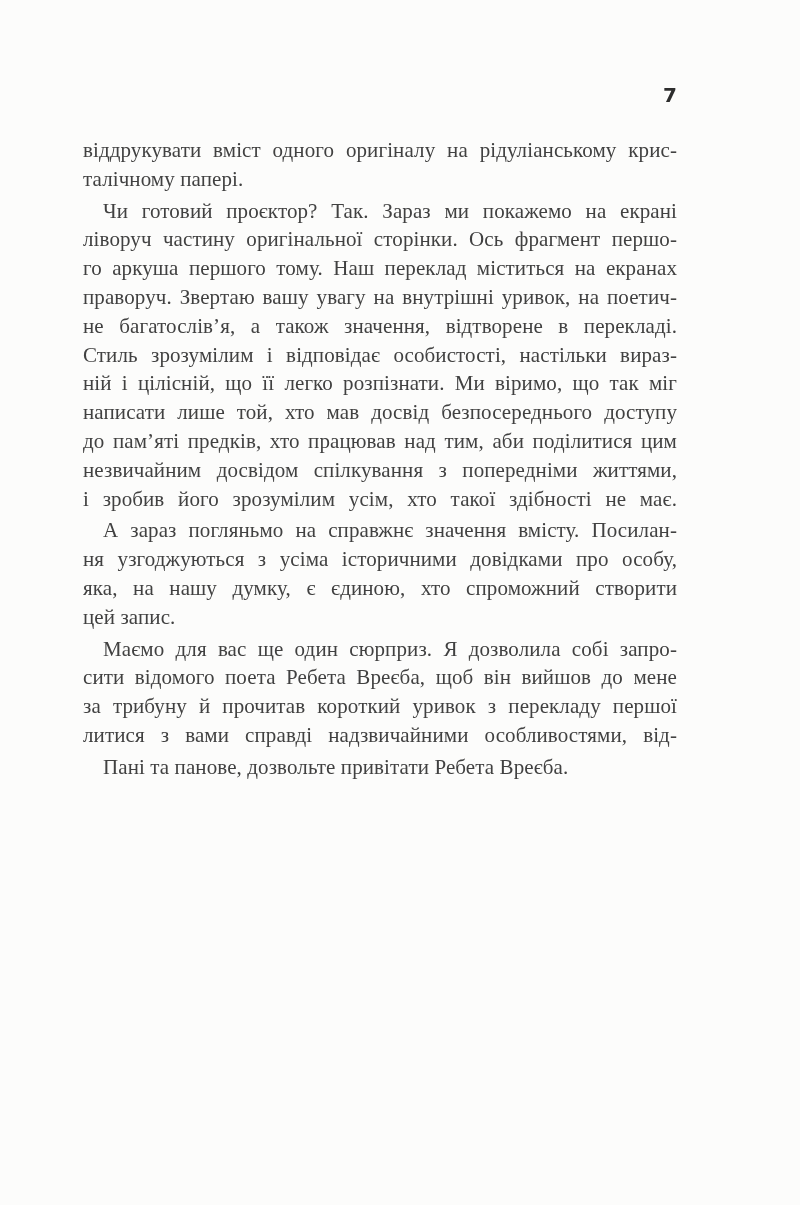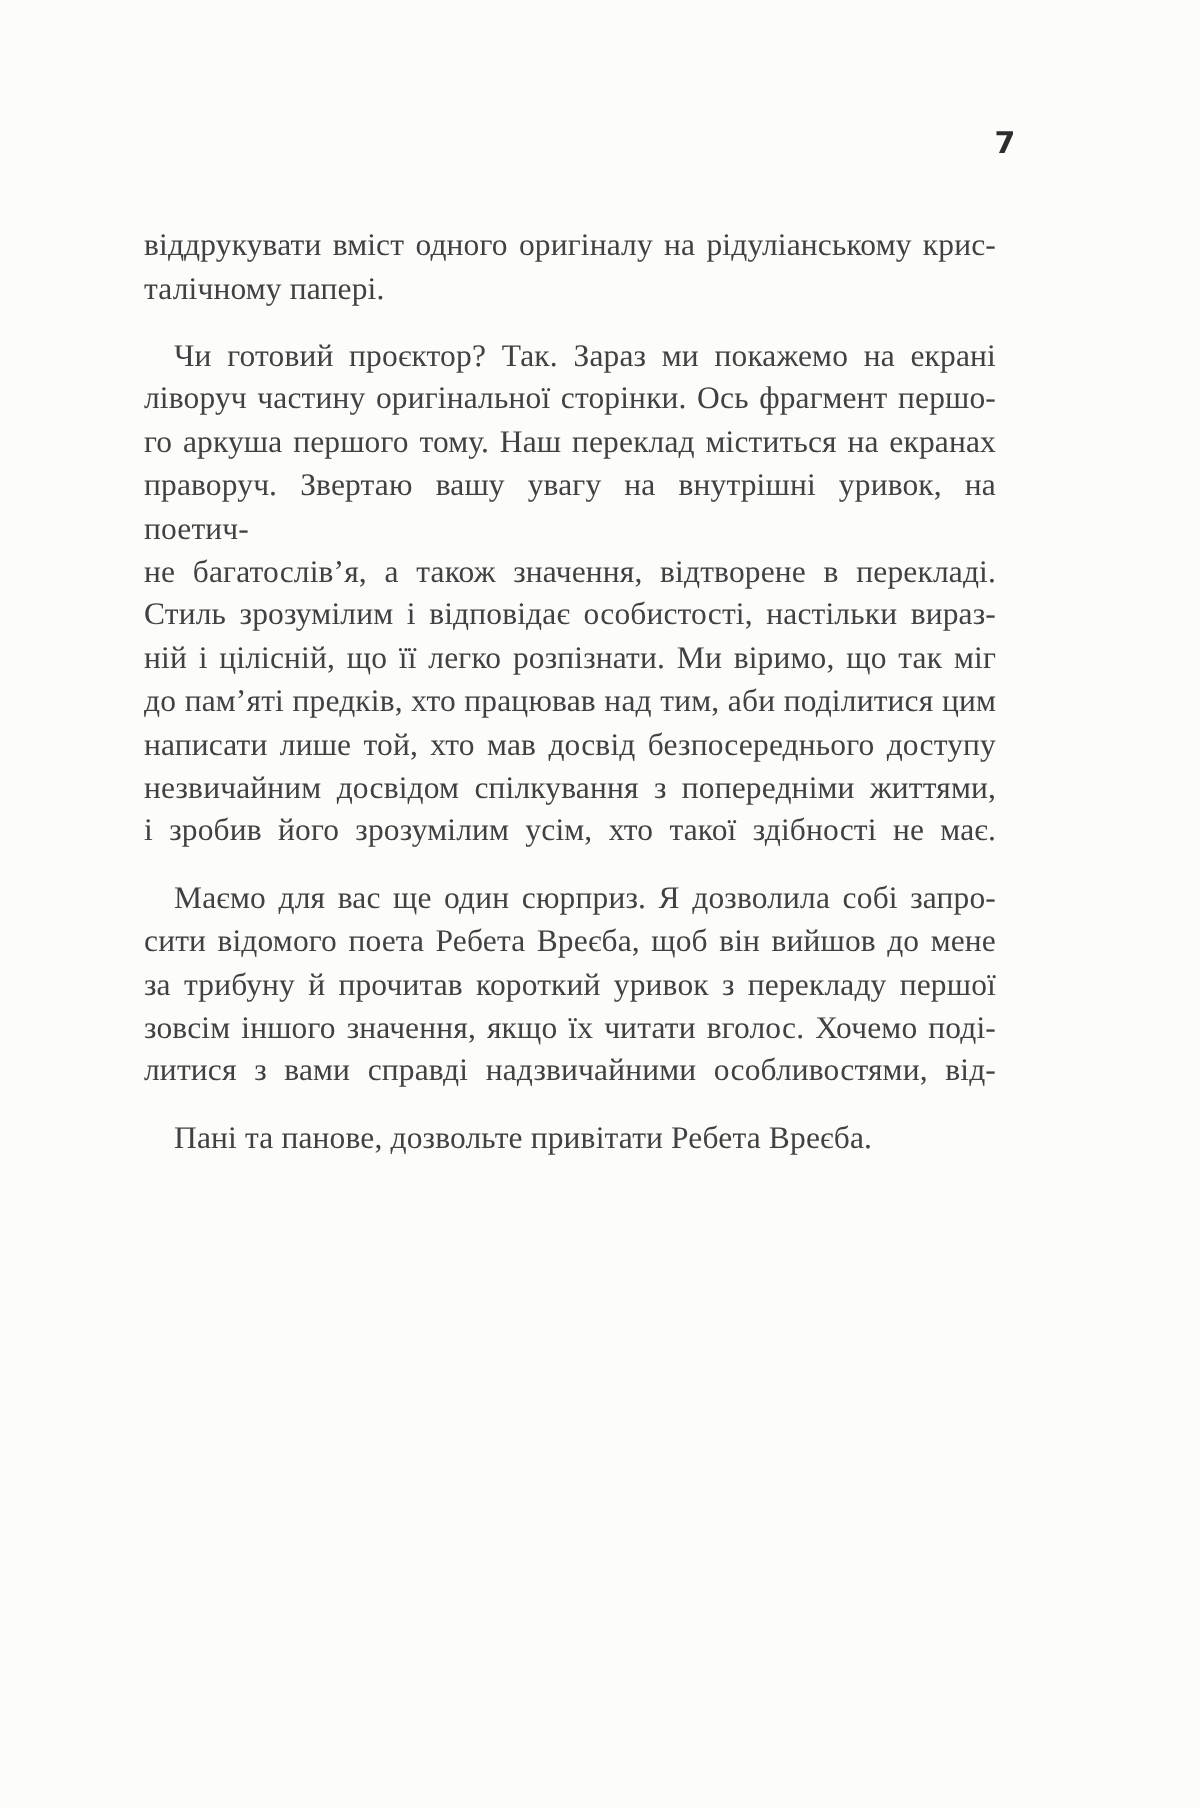--- a/index.html
+++ b/index.html
@@ -30,21 +30,21 @@
   .text-block {
     position: absolute;
     left: 80px;
     top: 133px;
     width: 600px;
     font-size: 21px;
     line-height: 28.8px;
     color: #414141;
     letter-spacing: 0.1px;
   }
-  .para { margin: 16px; padding: 0; }
+  .para { margin: 3px; padding: 0; }
   .line {
     text-align: justify;
     text-align-last: justify;
   }
   .line.last {
     text-align-last: left;
   }
   .para.indent .line:first-child {
     text-indent: 20px;
   }
@@ -60,29 +60,34 @@
         <div class="line last">талічному папері.</div>
       </div>
       <div class="para indent">
         <div class="line">Чи готовий проєктор? Так. Зараз ми покажемо на екрані</div>
         <div class="line">ліворуч частину оригінальної сторінки. Ось фрагмент першо-</div>
         <div class="line">го аркуша першого тому. Наш переклад міститься на екранах</div>
         <div class="line">праворуч. Звертаю вашу увагу на внутрішні уривок, на поетич-</div>
         <div class="line">не багатослів’я, а також значення, відтворене в перекладі.</div>
         <div class="line">Стиль зрозумілим і відповідає особистості, настільки вираз-</div>
         <div class="line">ній і цілісній, що її легко розпізнати. Ми віримо, що так міг</div>
+        <div class="line">написати лише той, хто мав досвід безпосереднього доступу</div>
         <div class="line">до пам’яті предків, хто працював над тим, аби поділитися цим</div>
-        <div class="line">написати лише той, хто мав досвід безпосереднього доступу</div>
         <div class="line">незвичайним досвідом спілкування з попередніми життями,</div>
         <div class="line">і зробив його зрозумілим усім, хто такої здібності не має.</div>
+      </div>
+      <div class="para indent">
+        <div class="line">А зараз погляньмо на справжнє значення вмісту. Посилан-</div>
+        <div class="line">ня узгоджуються з усіма історичними довідками про особу,</div>
+        <div class="line">яка, на нашу думку, є єдиною, хто спроможний створити</div>
+        <div class="line last">цей запис.</div>
       </div>
       <div class="para indent">
         <div class="line">Маємо для вас ще один сюрприз. Я дозволила собі запро-</div>
         <div class="line">сити відомого поета Ребета Вреєба, щоб він вийшов до мене</div>
         <div class="line">за трибуну й прочитав короткий уривок з перекладу першої</div>
-        <div class="line">зовсім іншого значення, якщо їх читати вголос. Хочемо поді-</div>
         <div class="line">литися з вами справді надзвичайними особливостями, від-</div>
       </div>
       <div class="para indent">
         <div class="line last">Пані та панове, дозвольте привітати Ребета Вреєба.</div>
       </div>
     </div>
 </div>
 
 </body></html>

